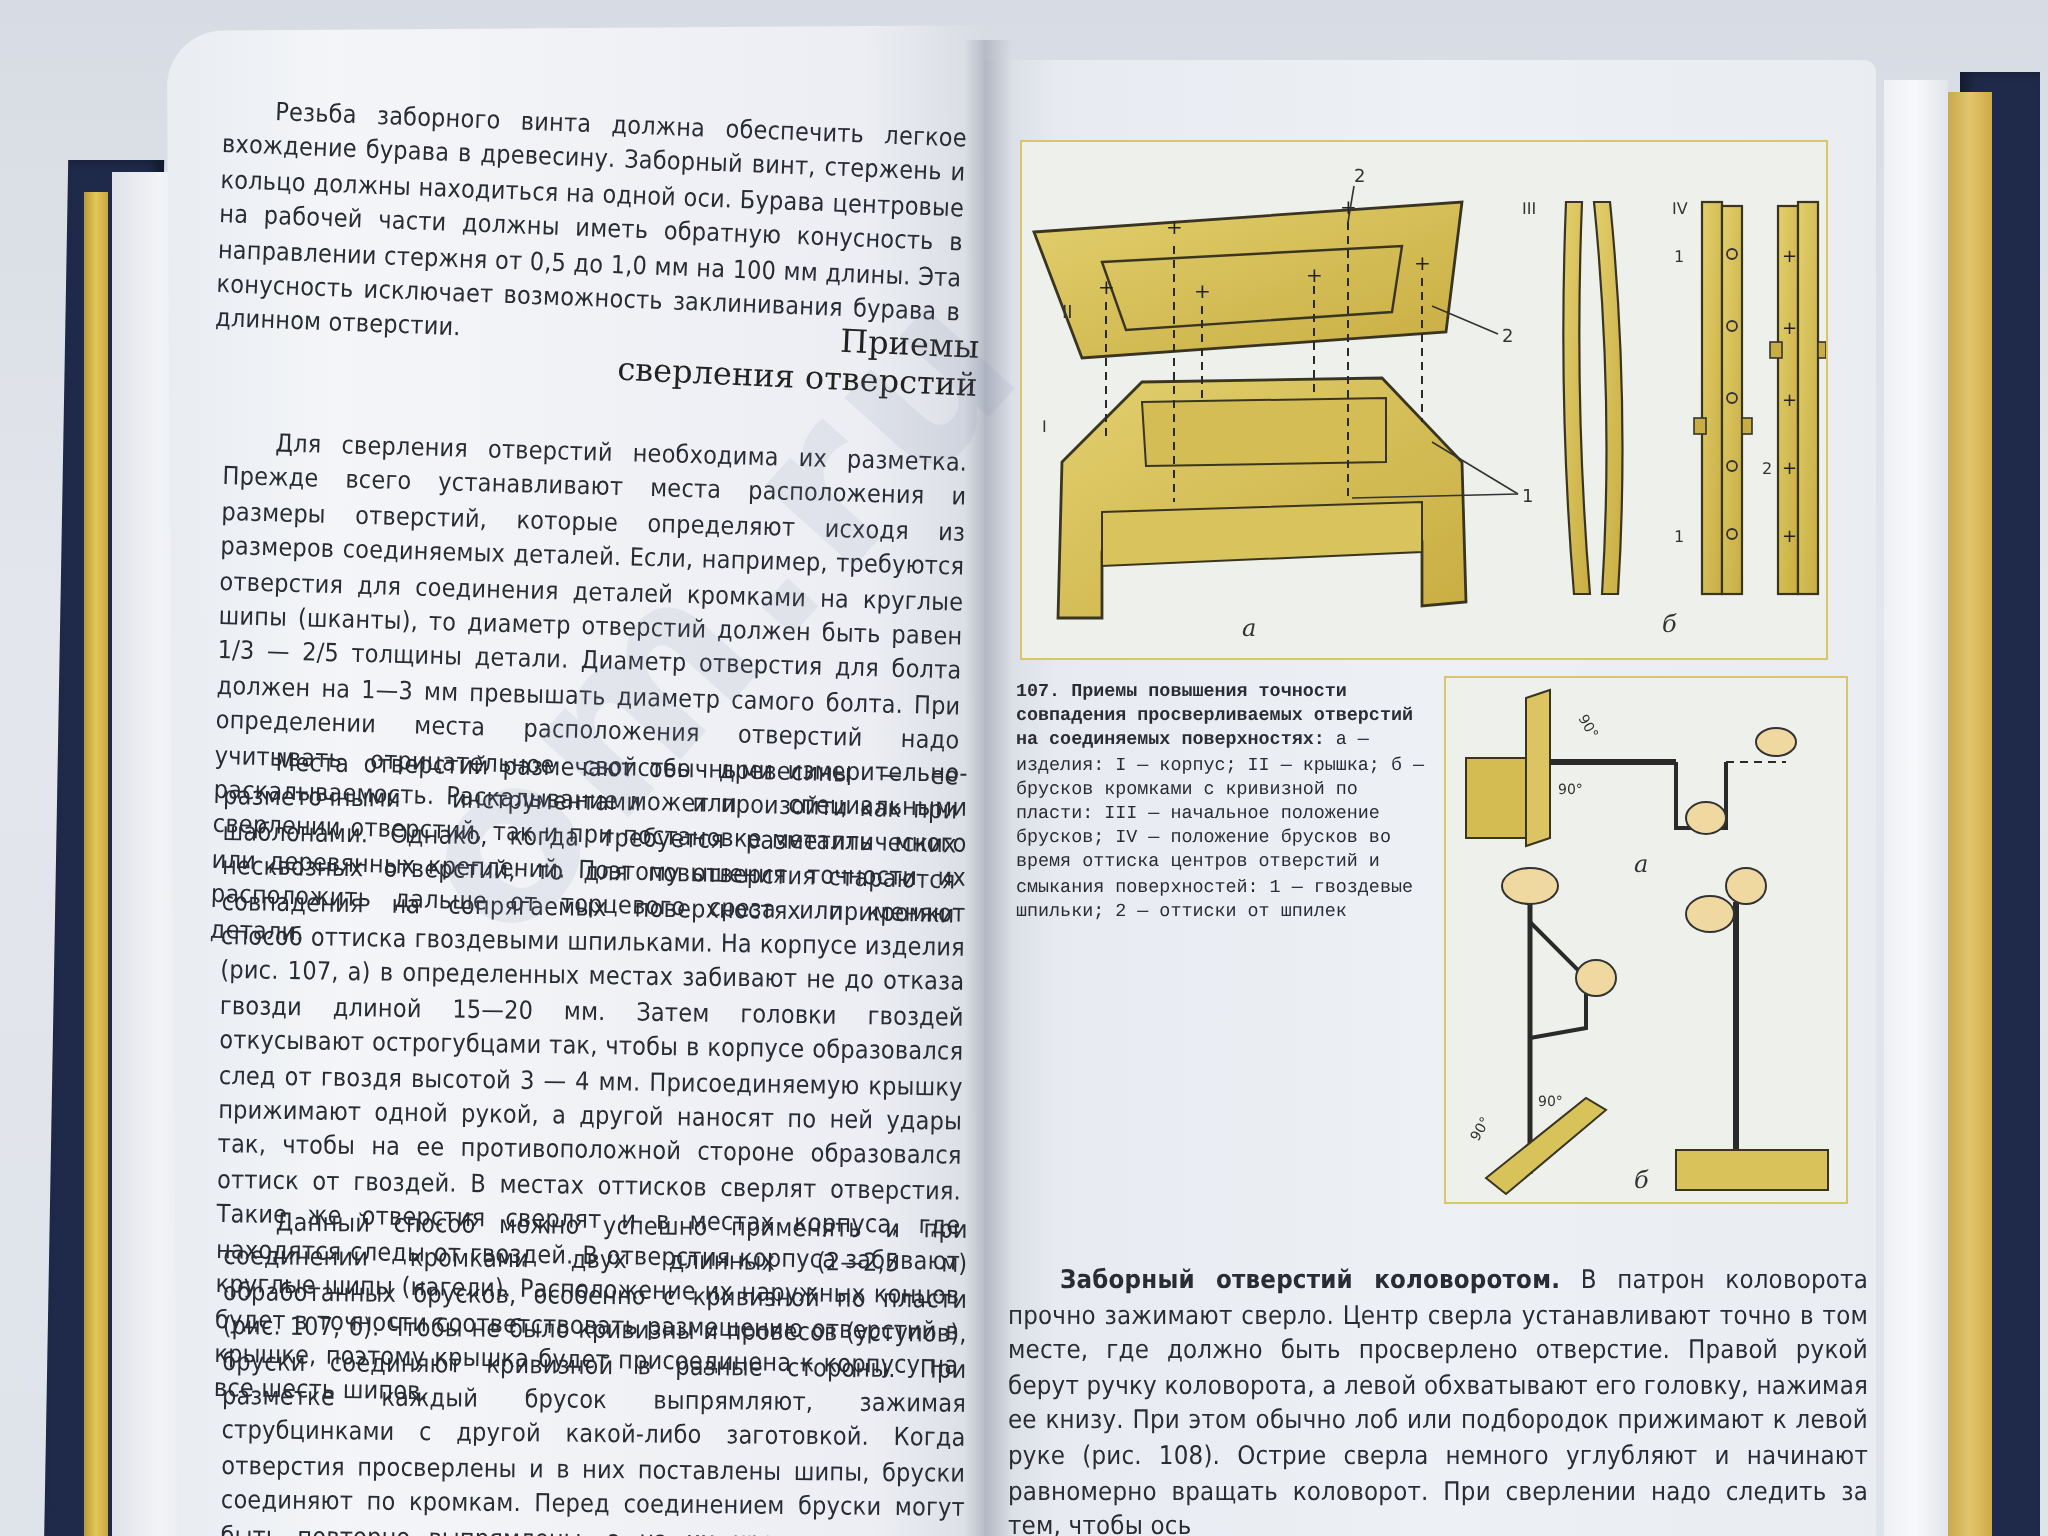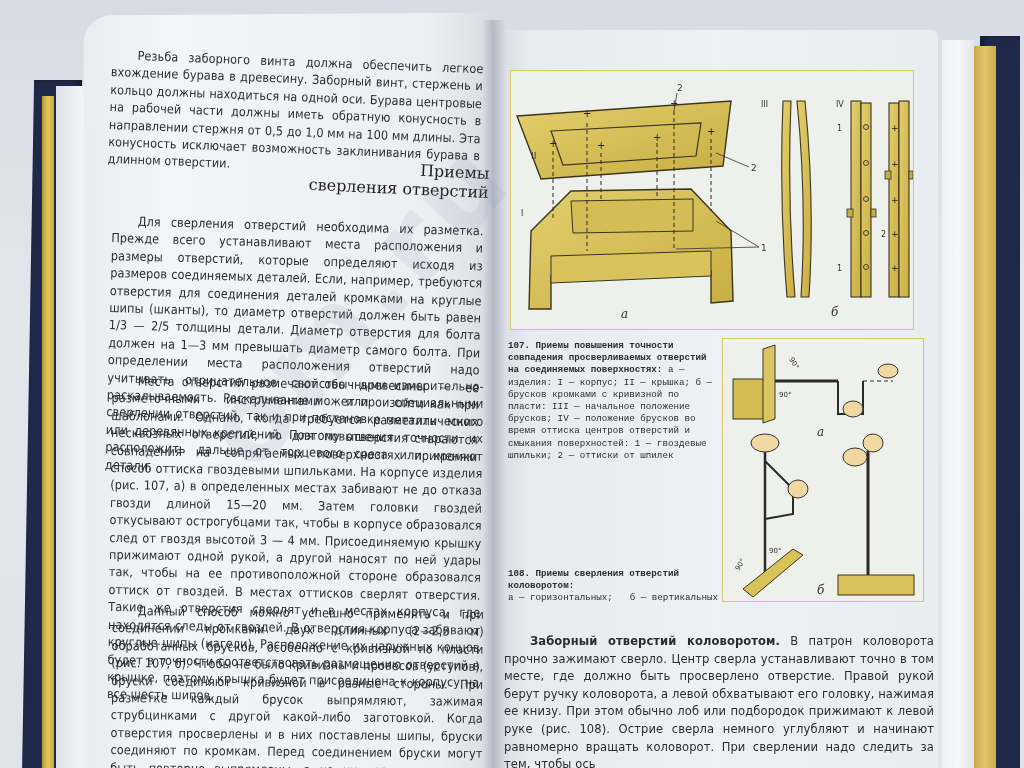--- a/index.html
+++ b/index.html
@@ -247,27 +247,20 @@
 
       <line x1="145" y1="112" x2="145" y2="236" stroke="#2a2a2a" stroke-width="3"></line>
       <ellipse cx="132" cy="118" rx="12" ry="9" fill="#f0d9a0" stroke="#333"></ellipse>
       <ellipse cx="150" cy="104" rx="10" ry="9" fill="#f0d9a0" stroke="#333"></ellipse>
       <rect x="115" y="236" width="76" height="20" fill="#dac25a" stroke="#3a3520"></rect>
     </svg>
     <span class="fig-label" style="left:94px; top:86px;">а</span>
     <span class="fig-label" style="left:94px; top:244px;">б</span>
   </div>
 
-  <div class="caption cap108">
-    <div class="cap-title">108. Приемы сверления отверстий коловоротом:</div>
-    <div class="row">
-      <span>а — горизонтальных;</span>
-      <span>б — вертикальных</span>
-    </div>
-  </div>
 
   <div class="txt right-text">
     <p><b>Заборный отверстий коловоротом.</b>
        <span>В патрон коловорота прочно зажимают сверло. Центр сверла устанавливают точно в том месте, где должно быть просверлено отверстие. Правой рукой берут ручку коловорота, а левой обхватывают его головку, нажимая ее книзу. При этом обычно лоб или подбородок прижимают к левой руке (рис. 108). Острие сверла немного углубляют и начинают равномерно вращать коловорот. При сверлении надо следить за тем, чтобы ось</span></p>
   </div>
 
   <div class="page-num pn-right">171</div>
 
   <div class="watermark">om.ru</div>
 </div>

